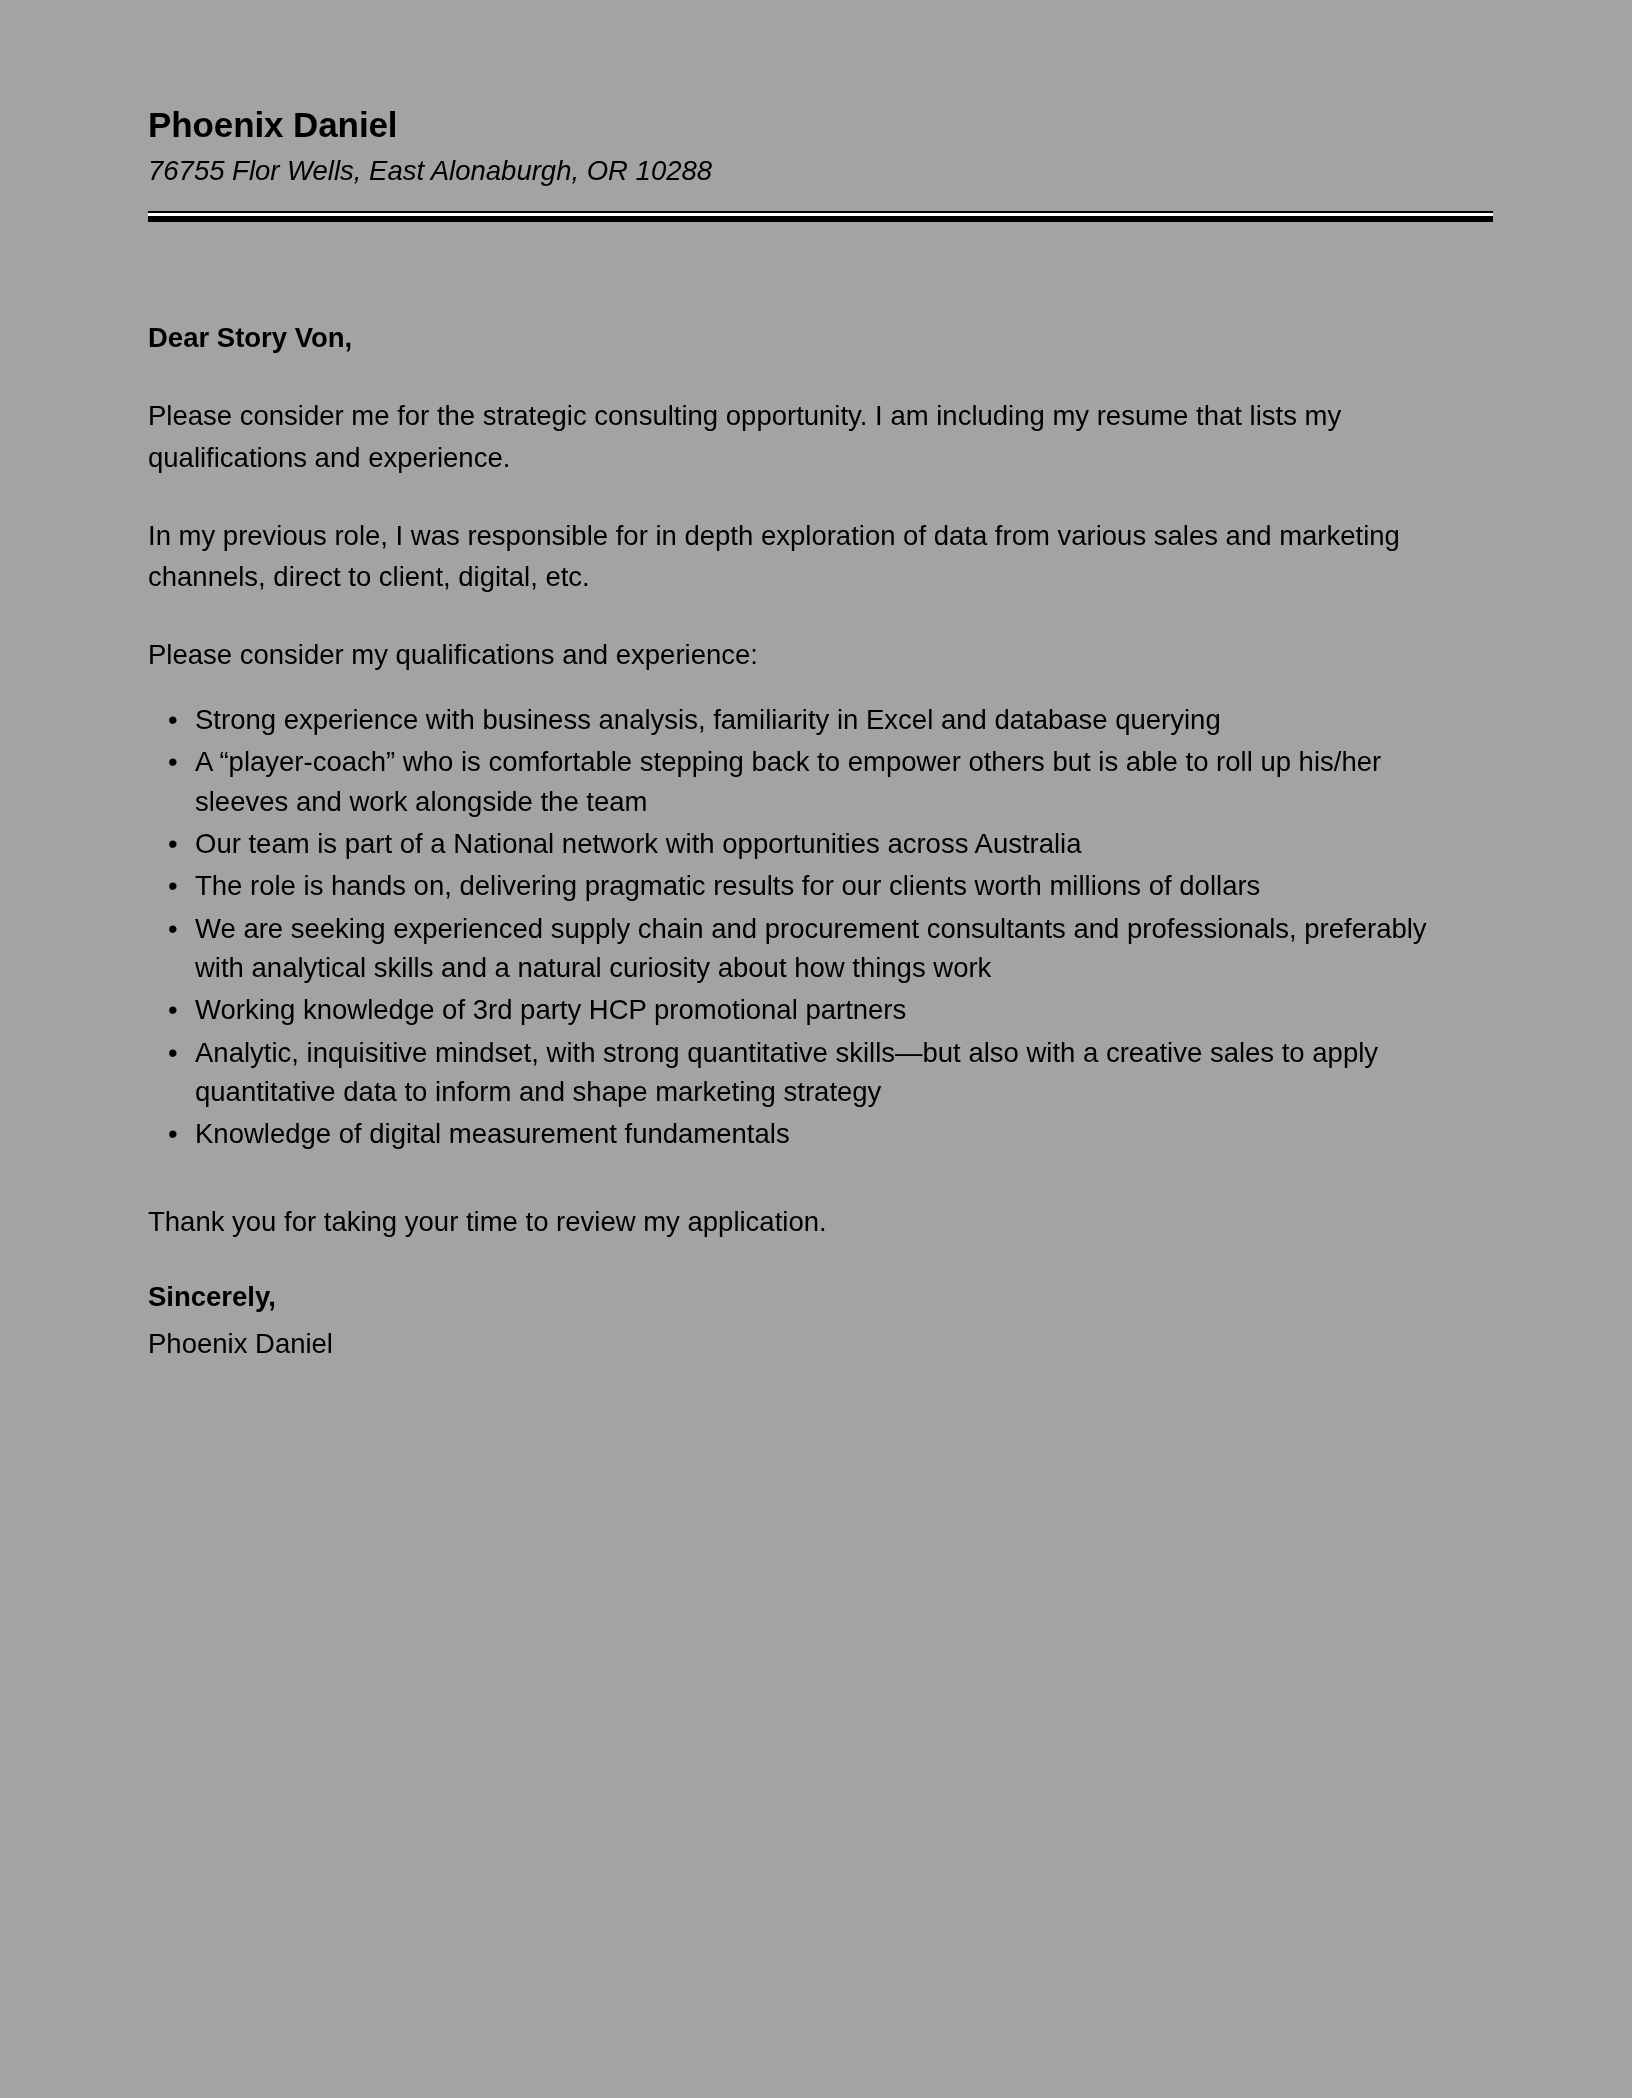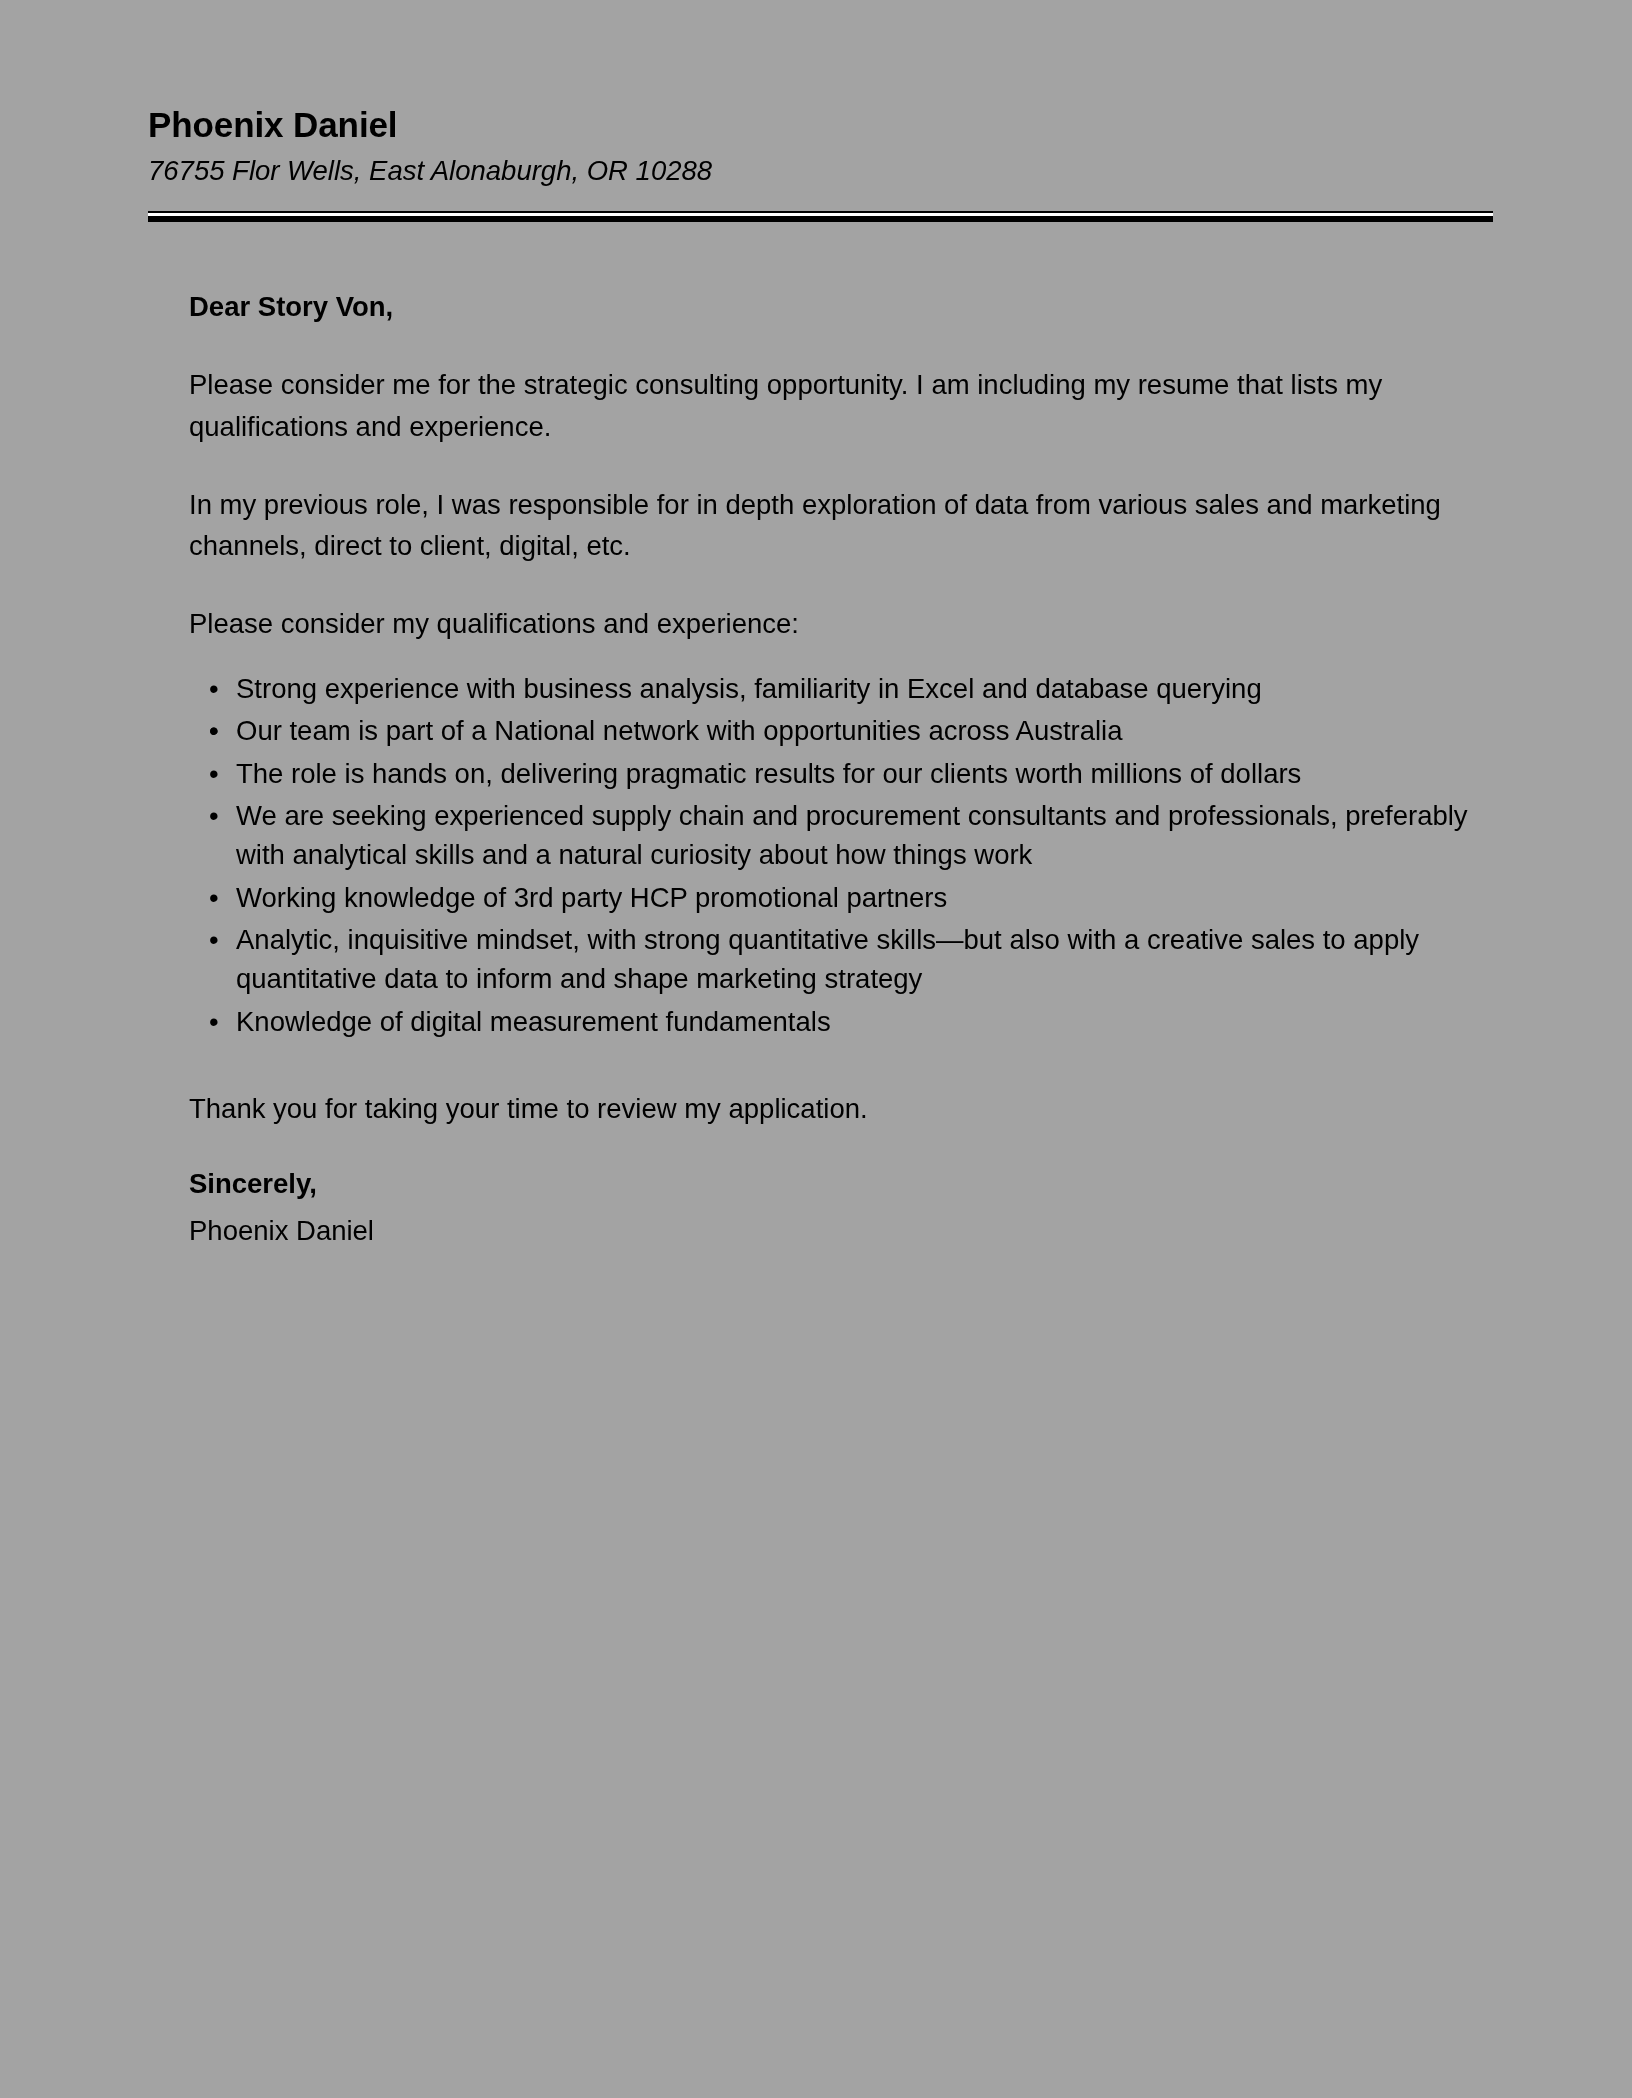--- a/index.html
+++ b/index.html
@@ -61,22 +61,21 @@
     height: 3px;
     background: #ffffff;
   }
   .header-rule .rule-thick {
     height: 6px;
     background: #000000;
   }
 
   
   .letter-body {
-    padding-top: 65px;
-    margin-left: 41px;
+    padding-top: 96px;
   }
   .salutation {
     font-size: 27.5px;
     font-weight: bold;
     line-height: 1.42;
     margin: 0 0 38px 0;
   }
   .body-paragraph {
     font-size: 27.5px;
     font-weight: normal;
@@ -158,20 +157,21 @@
 
       <p class="intro-line">Please consider my qualifications and experience:</p>
 
       <ul class="qualifications-list">
         <li class="qualification-item">
           <span class="bullet-glyph">•</span>
           <span>Strong experience with business analysis, familiarity in Excel and database querying</span>
         </li>
         <li class="qualification-item">
           <span class="bullet-glyph">•</span>
+          <span>A “player-coach” who is comfortable stepping back to empower others but is able to roll up his/her sleeves and work alongside the team</span>
         </li>
         <li class="qualification-item">
           <span class="bullet-glyph">•</span>
           <span>Our team is part of a National network with opportunities across Australia</span>
         </li>
         <li class="qualification-item">
           <span class="bullet-glyph">•</span>
           <span>The role is hands on, delivering pragmatic results for our clients worth millions of dollars</span>
         </li>
         <li class="qualification-item">

